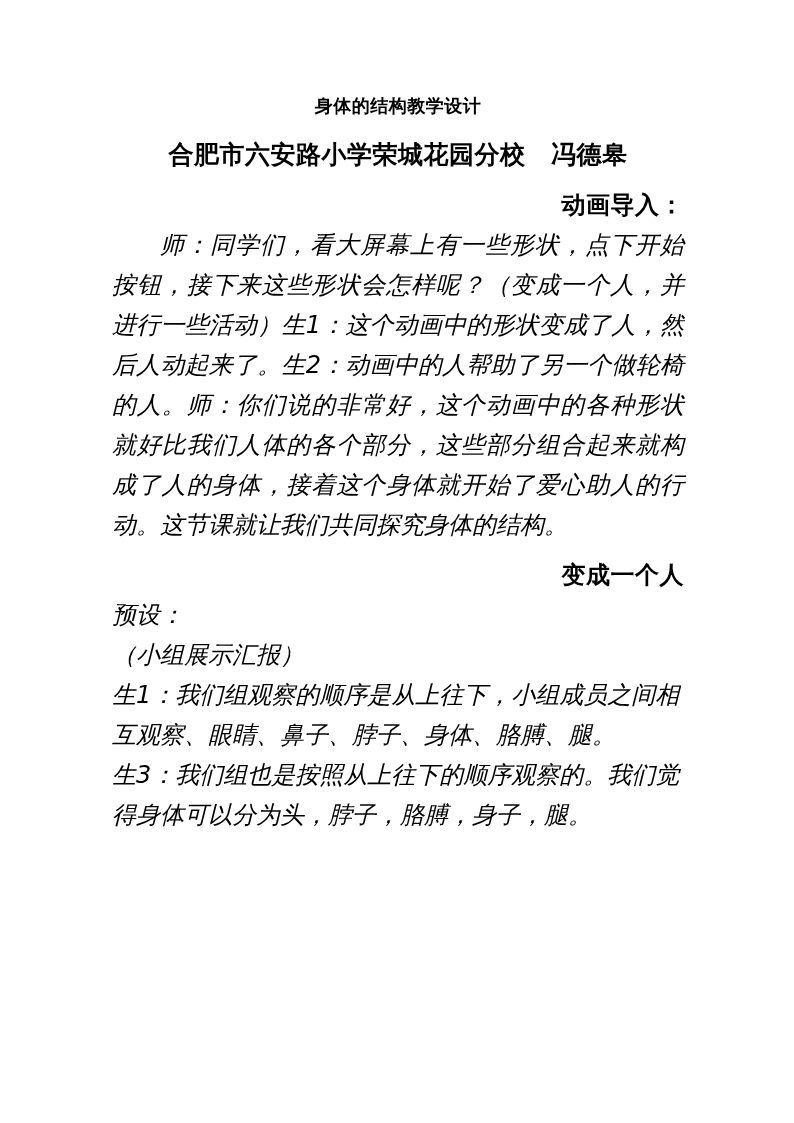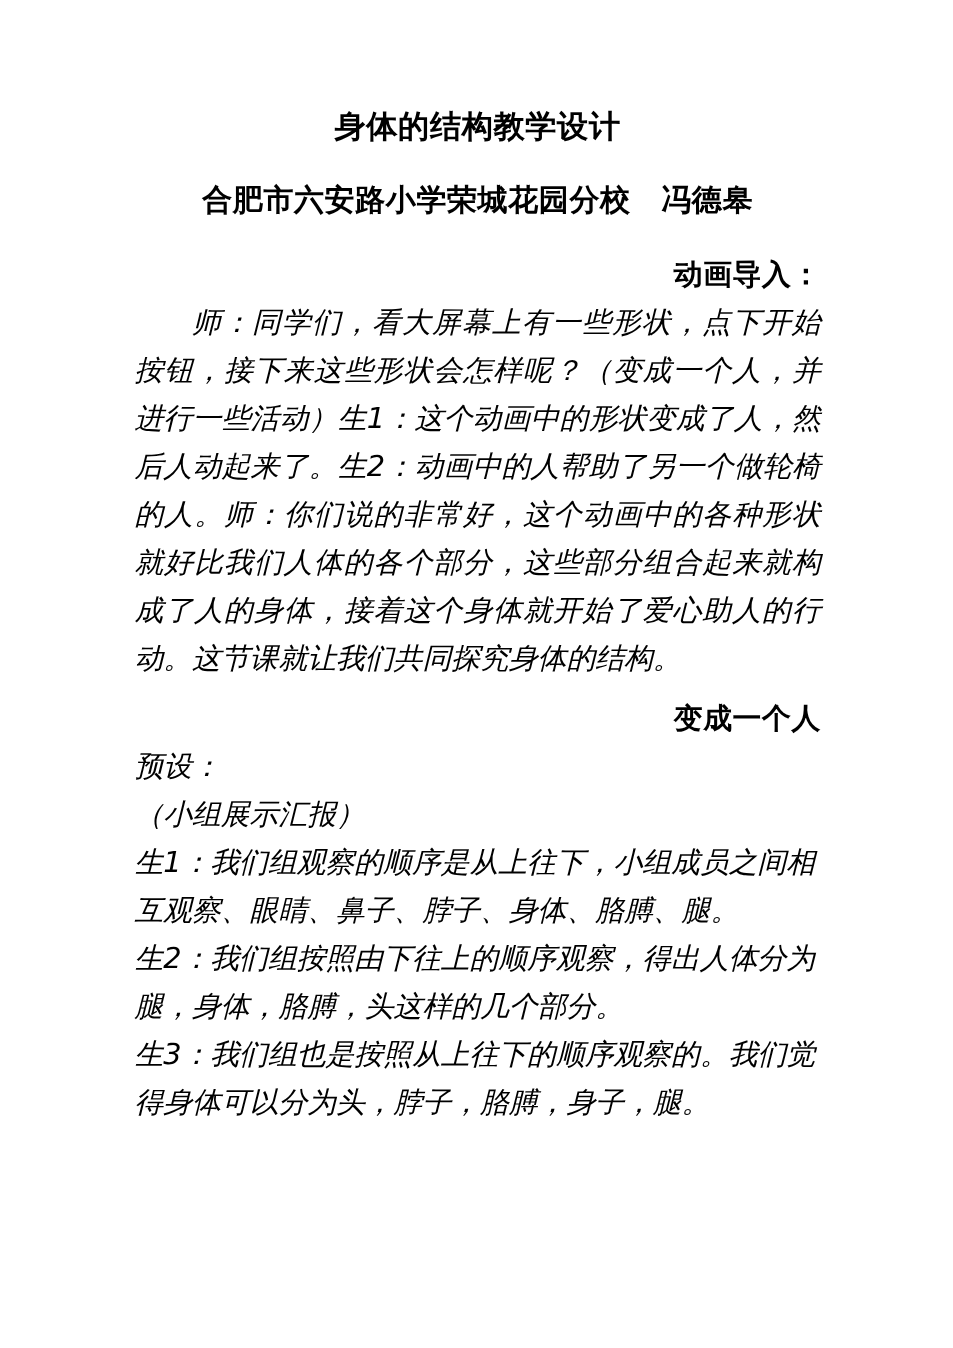--- a/index.html
+++ b/index.html
@@ -30,33 +30,33 @@
   .col {
     position: absolute;
     left: 112px;
     top: 0;
     width: 572px;
   }
 
   .doc-title {
     text-align: center;
     font-weight: bold;
-    font-size: 26px;
+    font-size: 18px;
     line-height: 40px;
     margin: 0;
     padding-top: 86px;
     letter-spacing: 0.5px;
   }
 
   .doc-subtitle {
     text-align: center;
     font-weight: bold;
     font-size: 25px;
     line-height: 40px;
-    margin: 12px;
+    margin: 0;
     padding-top: 9px;
     letter-spacing: 0.5px;
   }
 
   .section-heading {
     font-weight: bold;
     font-size: 24px;
     line-height: 40px;
     margin: 0;
     padding-top: 10px;
@@ -100,18 +100,17 @@
 
     <h3 class="section-heading">变成一个人</h3>
 
 
     <p class="body-para plain">预设：</p>
 
     <p class="body-para plain">（小组展示汇报）</p>
 
     <p class="body-para plain">生1：我们组观察的顺序是从上往下，小组成员之间相互观察、眼睛、鼻子、脖子、身体、胳膊、腿。</p>
 
-    <p class="body-para plain">生2：我们组按照由下往上的顺序观察，得出人体分为腿，身体，胳膊，头这样的几个部分。</p>
 
     <p class="body-para plain">生3：我们组也是按照从上往下的顺序观察的。我们觉得身体可以分为头，脖子，胳膊，身子，腿。</p>
 
   </div>
 </div>
 
 </body></html>

